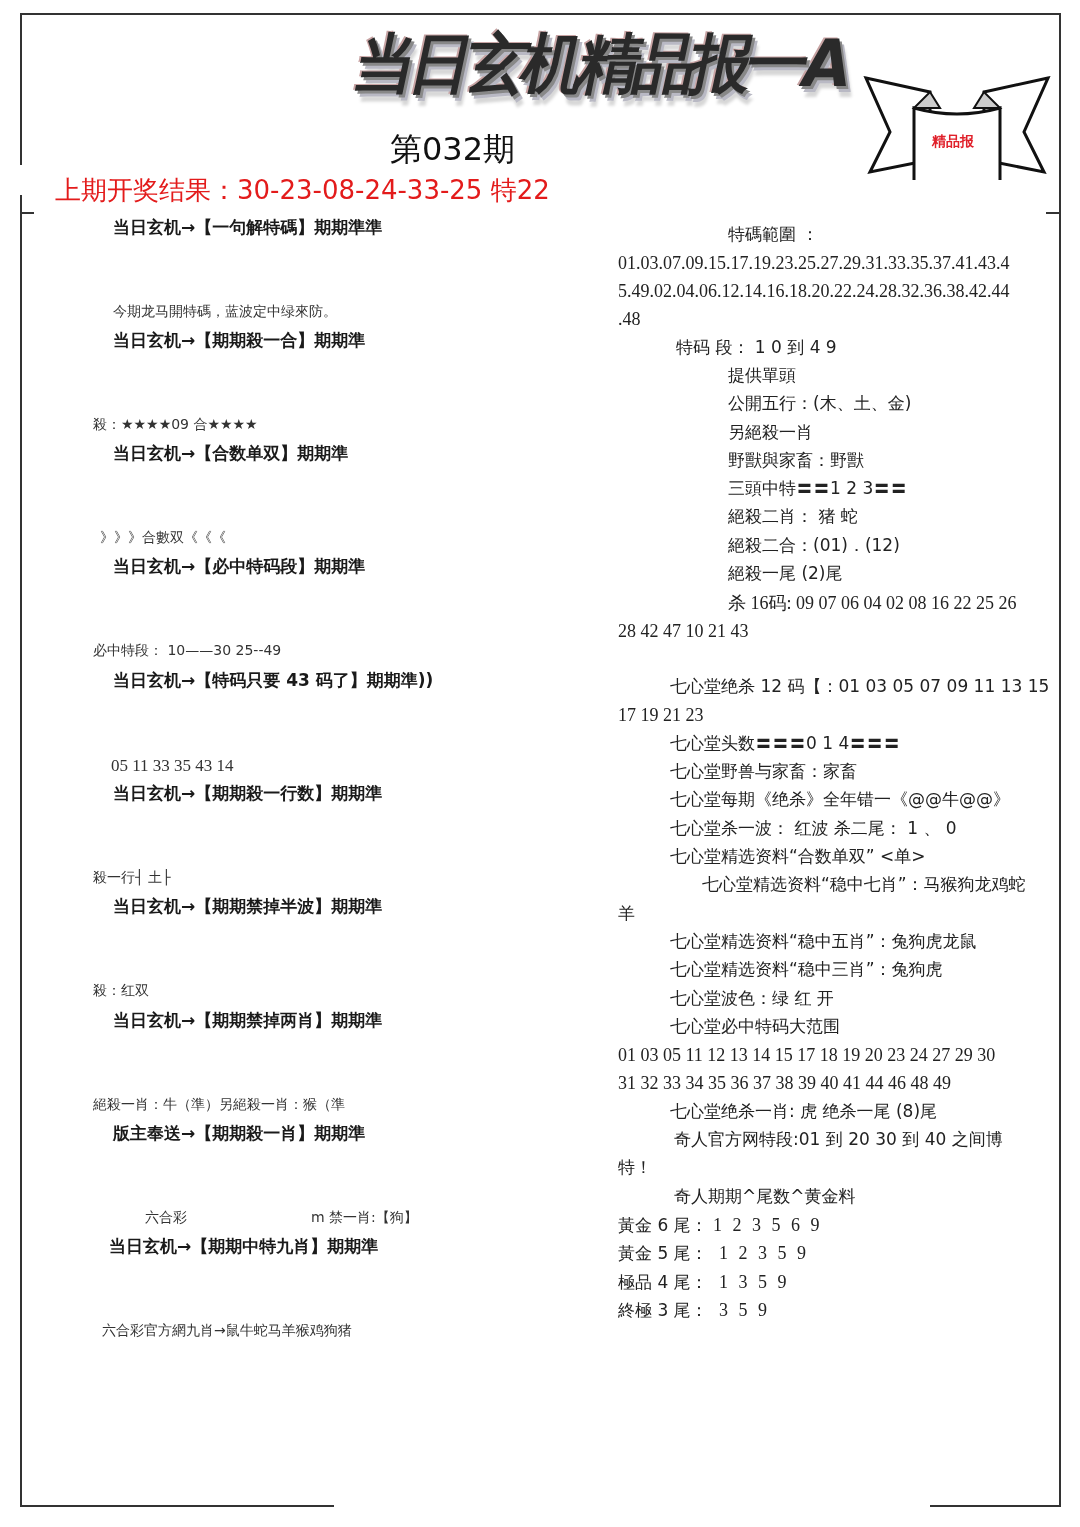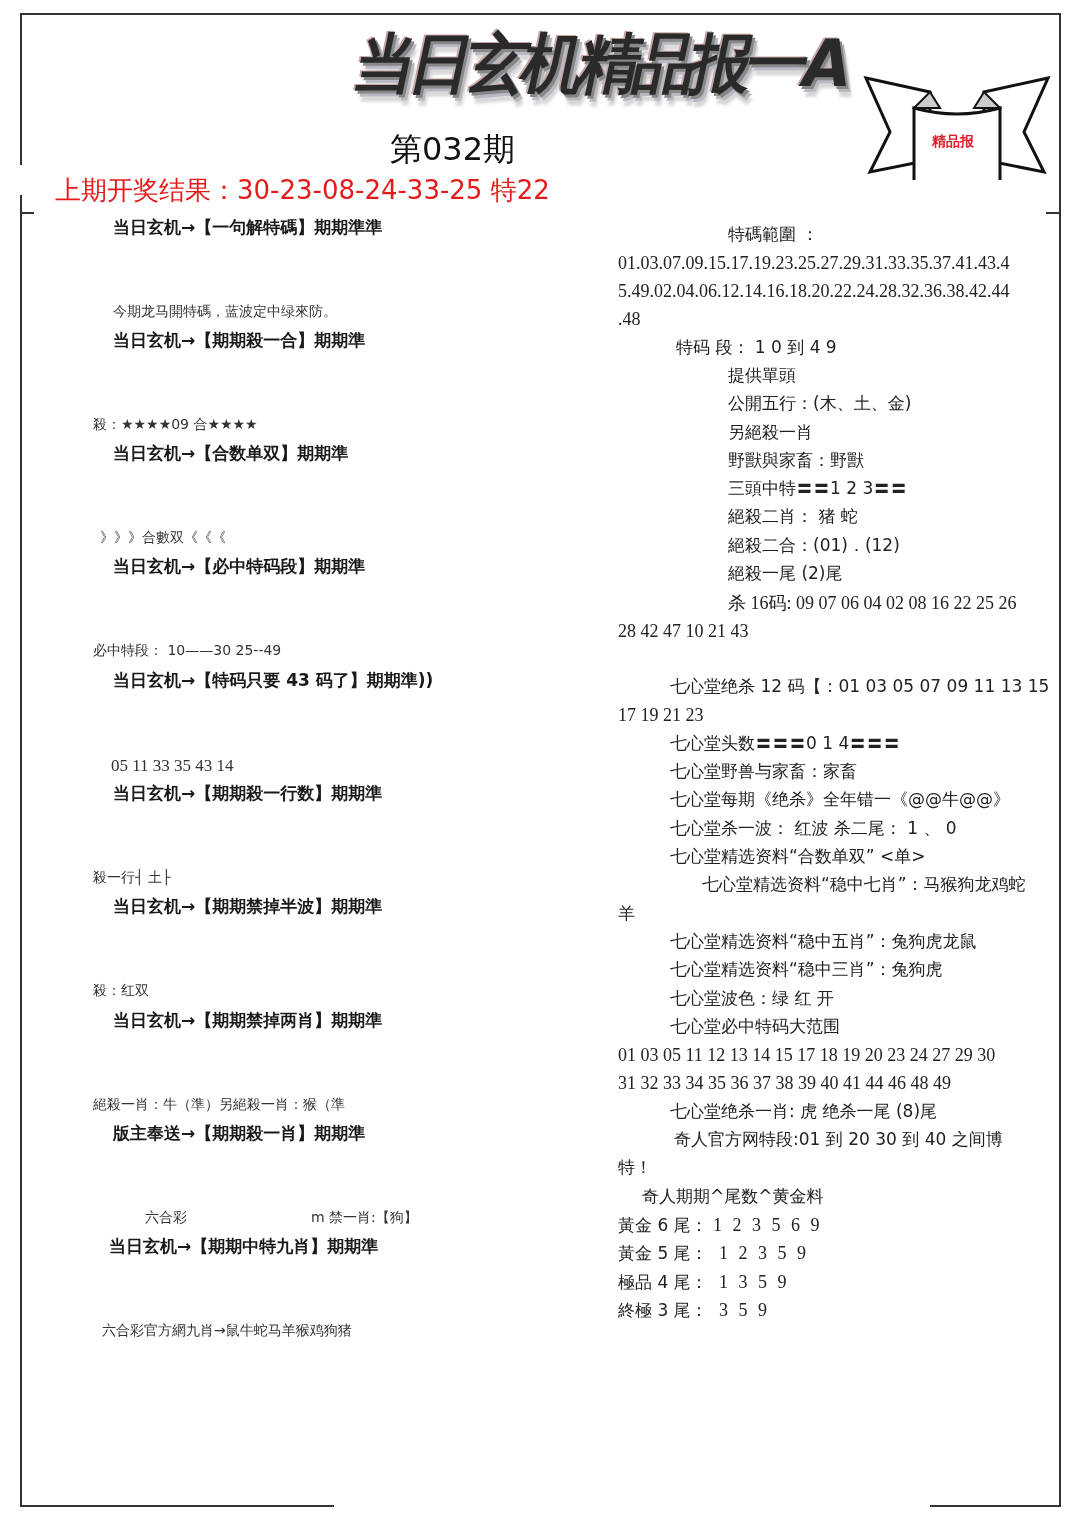--- a/index.html
+++ b/index.html
@@ -128,21 +128,21 @@
   <div class="r" style="left:670px;top:990px">七心堂波色：绿  红  开</div>
   <div class="r" style="left:670px;top:1018px">七心堂必中特码大范围</div>
 
   <div class="r rn" style="left:618px;top:1046px">01 03 05 11 12 13 14 15 17 18 19 20 23 24 27 29 30</div>
   <div class="r rn" style="left:618px;top:1074px">31 32 33 34 35 36 37 38 39 40 41 44 46 48 49</div>
 
   <div class="r" style="left:670px;top:1103px">七心堂绝杀一肖: 虎  绝杀一尾 (8)尾</div>
   <div class="r" style="left:674px;top:1131px">奇人官方网特段:01 到 20 30 到 40 之间博</div>
   <div class="r" style="left:618px;top:1159px">特！</div>
 
-  <div class="r" style="left:642px;top:1188px">奇人期期^尾数^黄金料</div>
+  <div class="r" style="left:674px;top:1188px">奇人期期^尾数^黄金料</div>
 
   <div class="r" style="left:618px;top:1216px">
     <span>黃金 6 尾：</span>
     <span class="rn" style="letter-spacing:3px">1 2 3 5 6 9</span>
   </div>
   <div class="r" style="left:618px;top:1244px">
     <span>黃金 5 尾：</span>
     <span class="rn" style="margin-left:6px;letter-spacing:3px">1 2 3 5 9</span>
   </div>
   <div class="r" style="left:618px;top:1273px">

